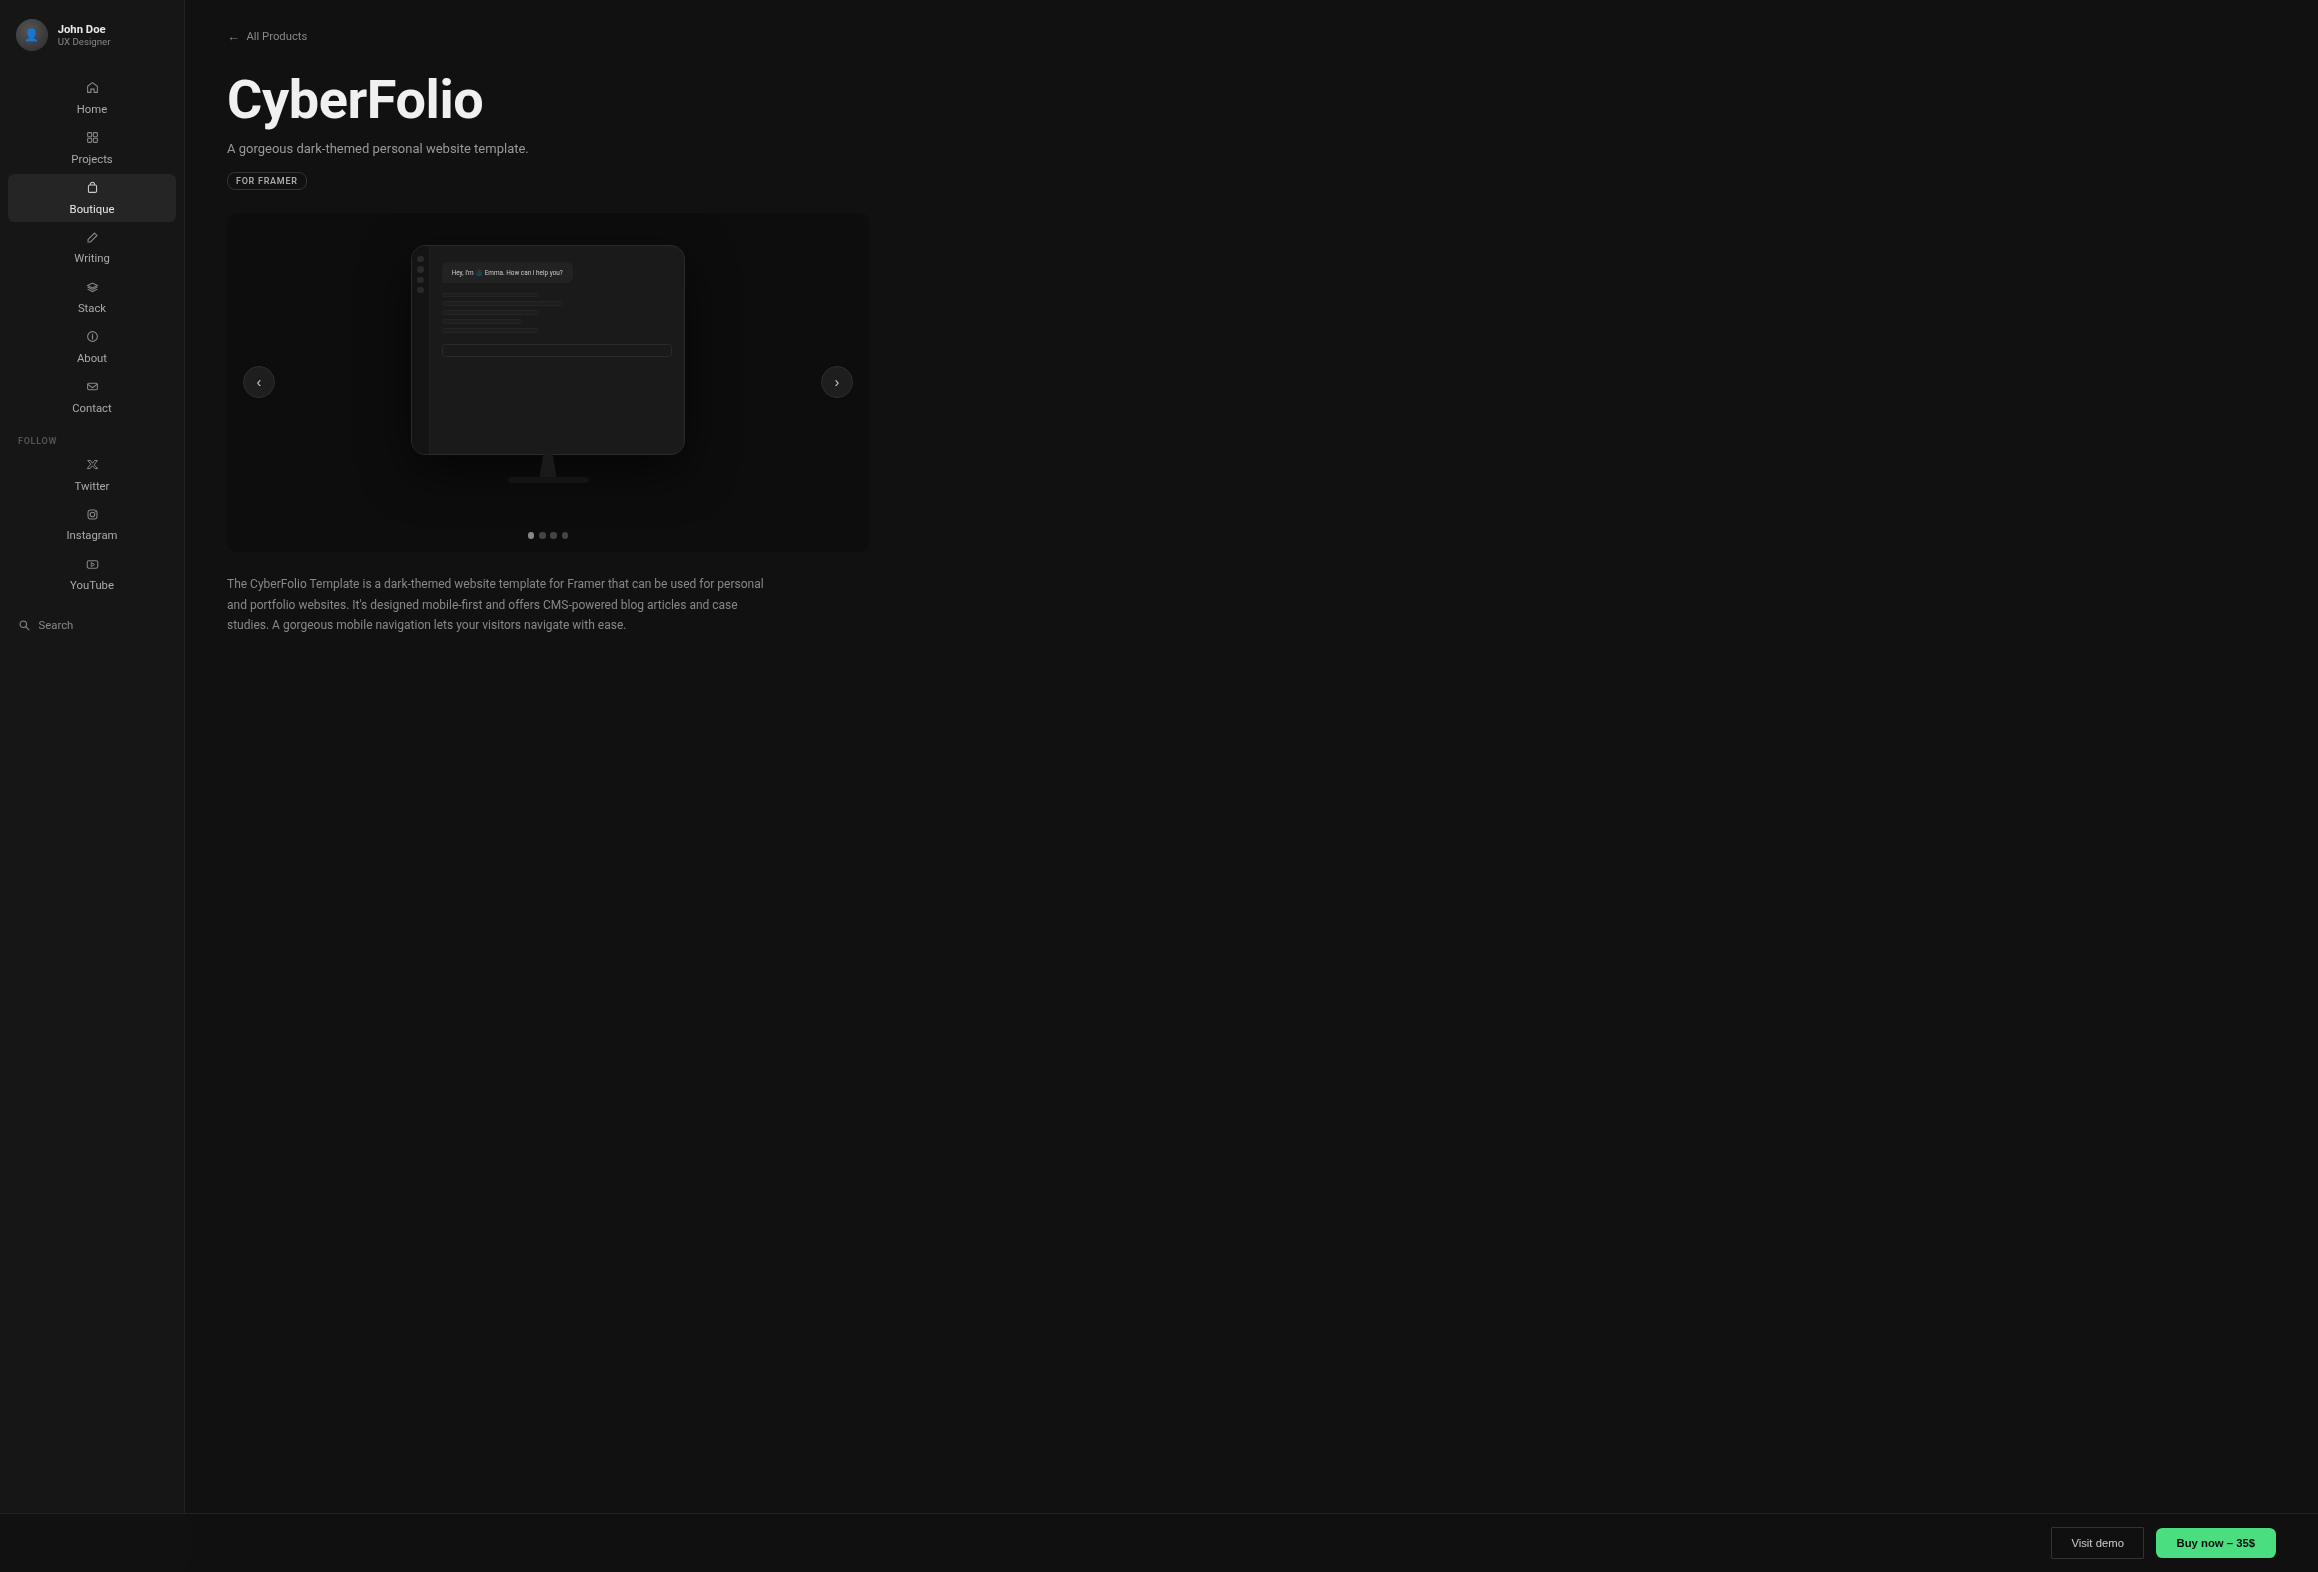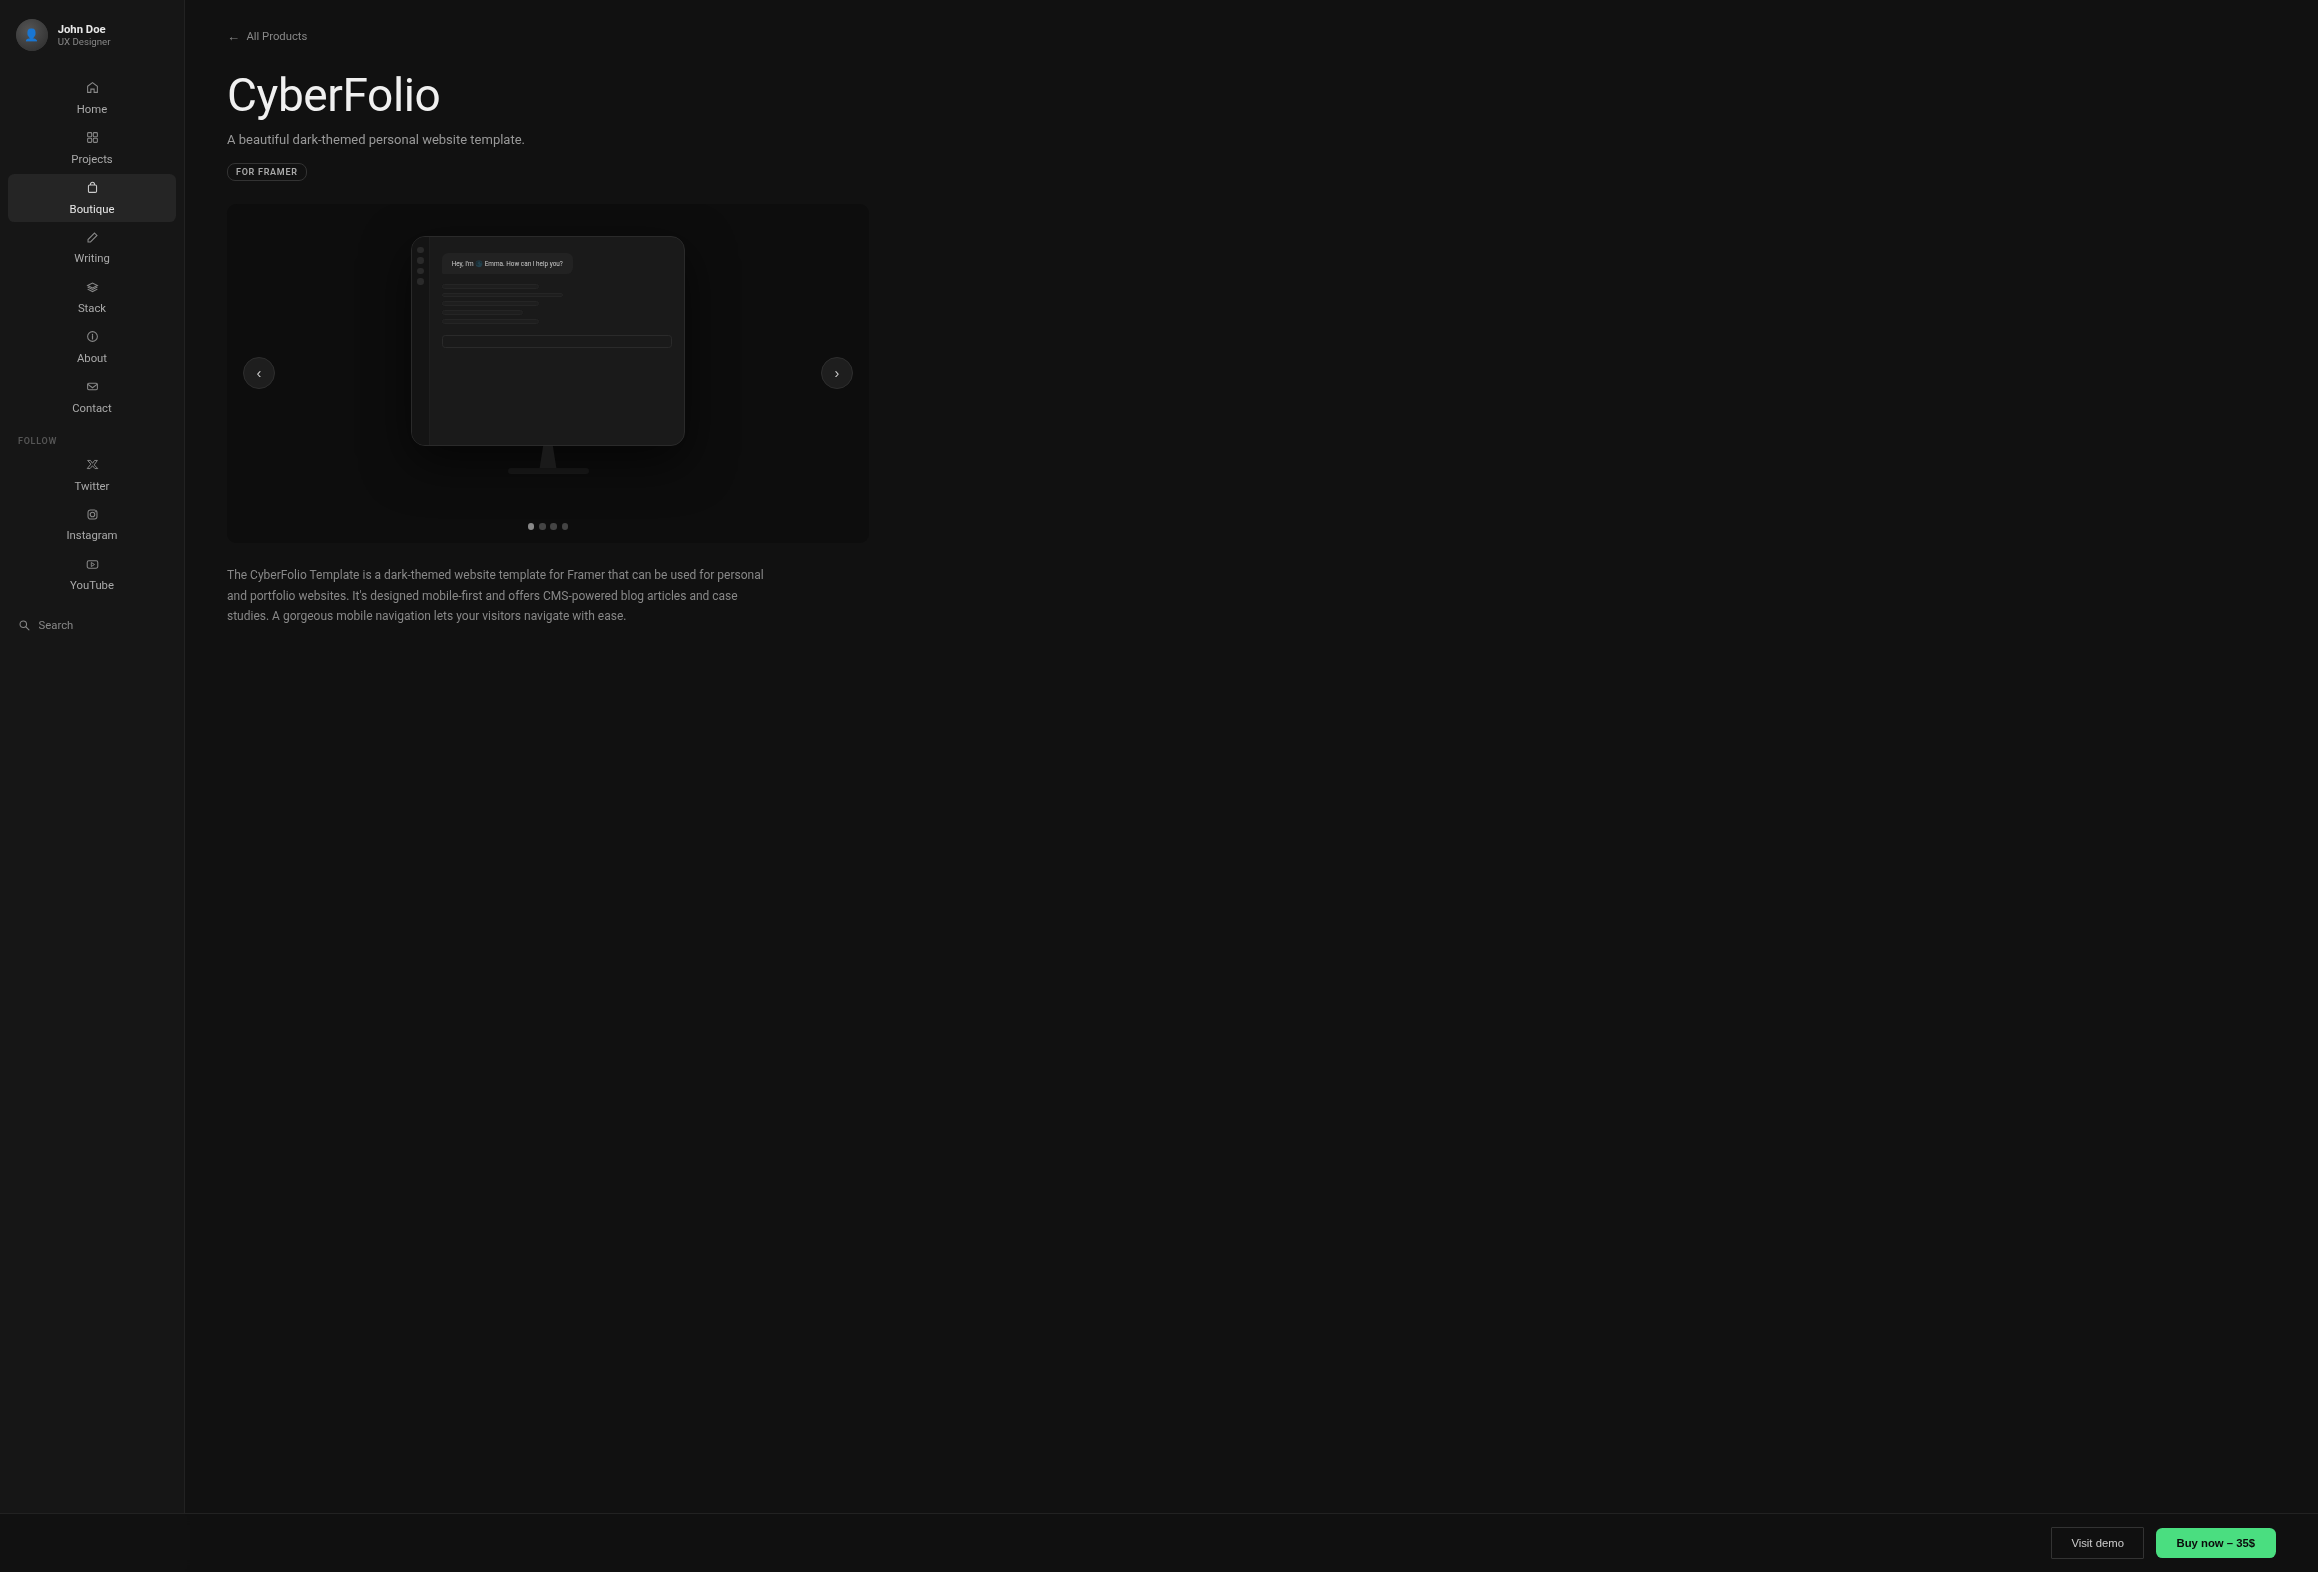--- a/index.html
+++ b/index.html
@@ -136,22 +136,22 @@
       font-size: 11.3px;
       color: #888;
       margin-bottom: 26px;
       cursor: pointer;
     }
     .breadcrumb-arrow {
       font-size: 13px;
     }
 
     .product-title {
-      font-size: 46px;
-      font-weight: 400;
+      font-size: 54px;
+      font-weight: 700;
       color: #f0f0f0;
       letter-spacing: -0.4px;
       margin-bottom: 11.3px;
       line-height: 1.1;
     }
 
     .product-subtitle {
       font-size: 13px;
       color: #999;
       margin-bottom: 16px;
@@ -533,21 +533,21 @@
 
 <main class="main">
   
   <div class="breadcrumb">
     <span class="breadcrumb-arrow">←</span>
     <span>All Products</span>
   </div>
 
   
   <h1 class="product-title">CyberFolio</h1>
-  <p class="product-subtitle">A beautiful dark-themed personal website template.</p>
+  <p class="product-subtitle">A gorgeous dark-themed personal website template.</p>
   <span class="tag">FOR FRAMER</span>
 
   
   <div class="carousel-container">
     <div class="carousel-content">
 
       <div class="monitor-scene">
         <div class="monitor-body">
           <div class="screen-sidebar-mini">
             <div class="screen-dot"></div>

